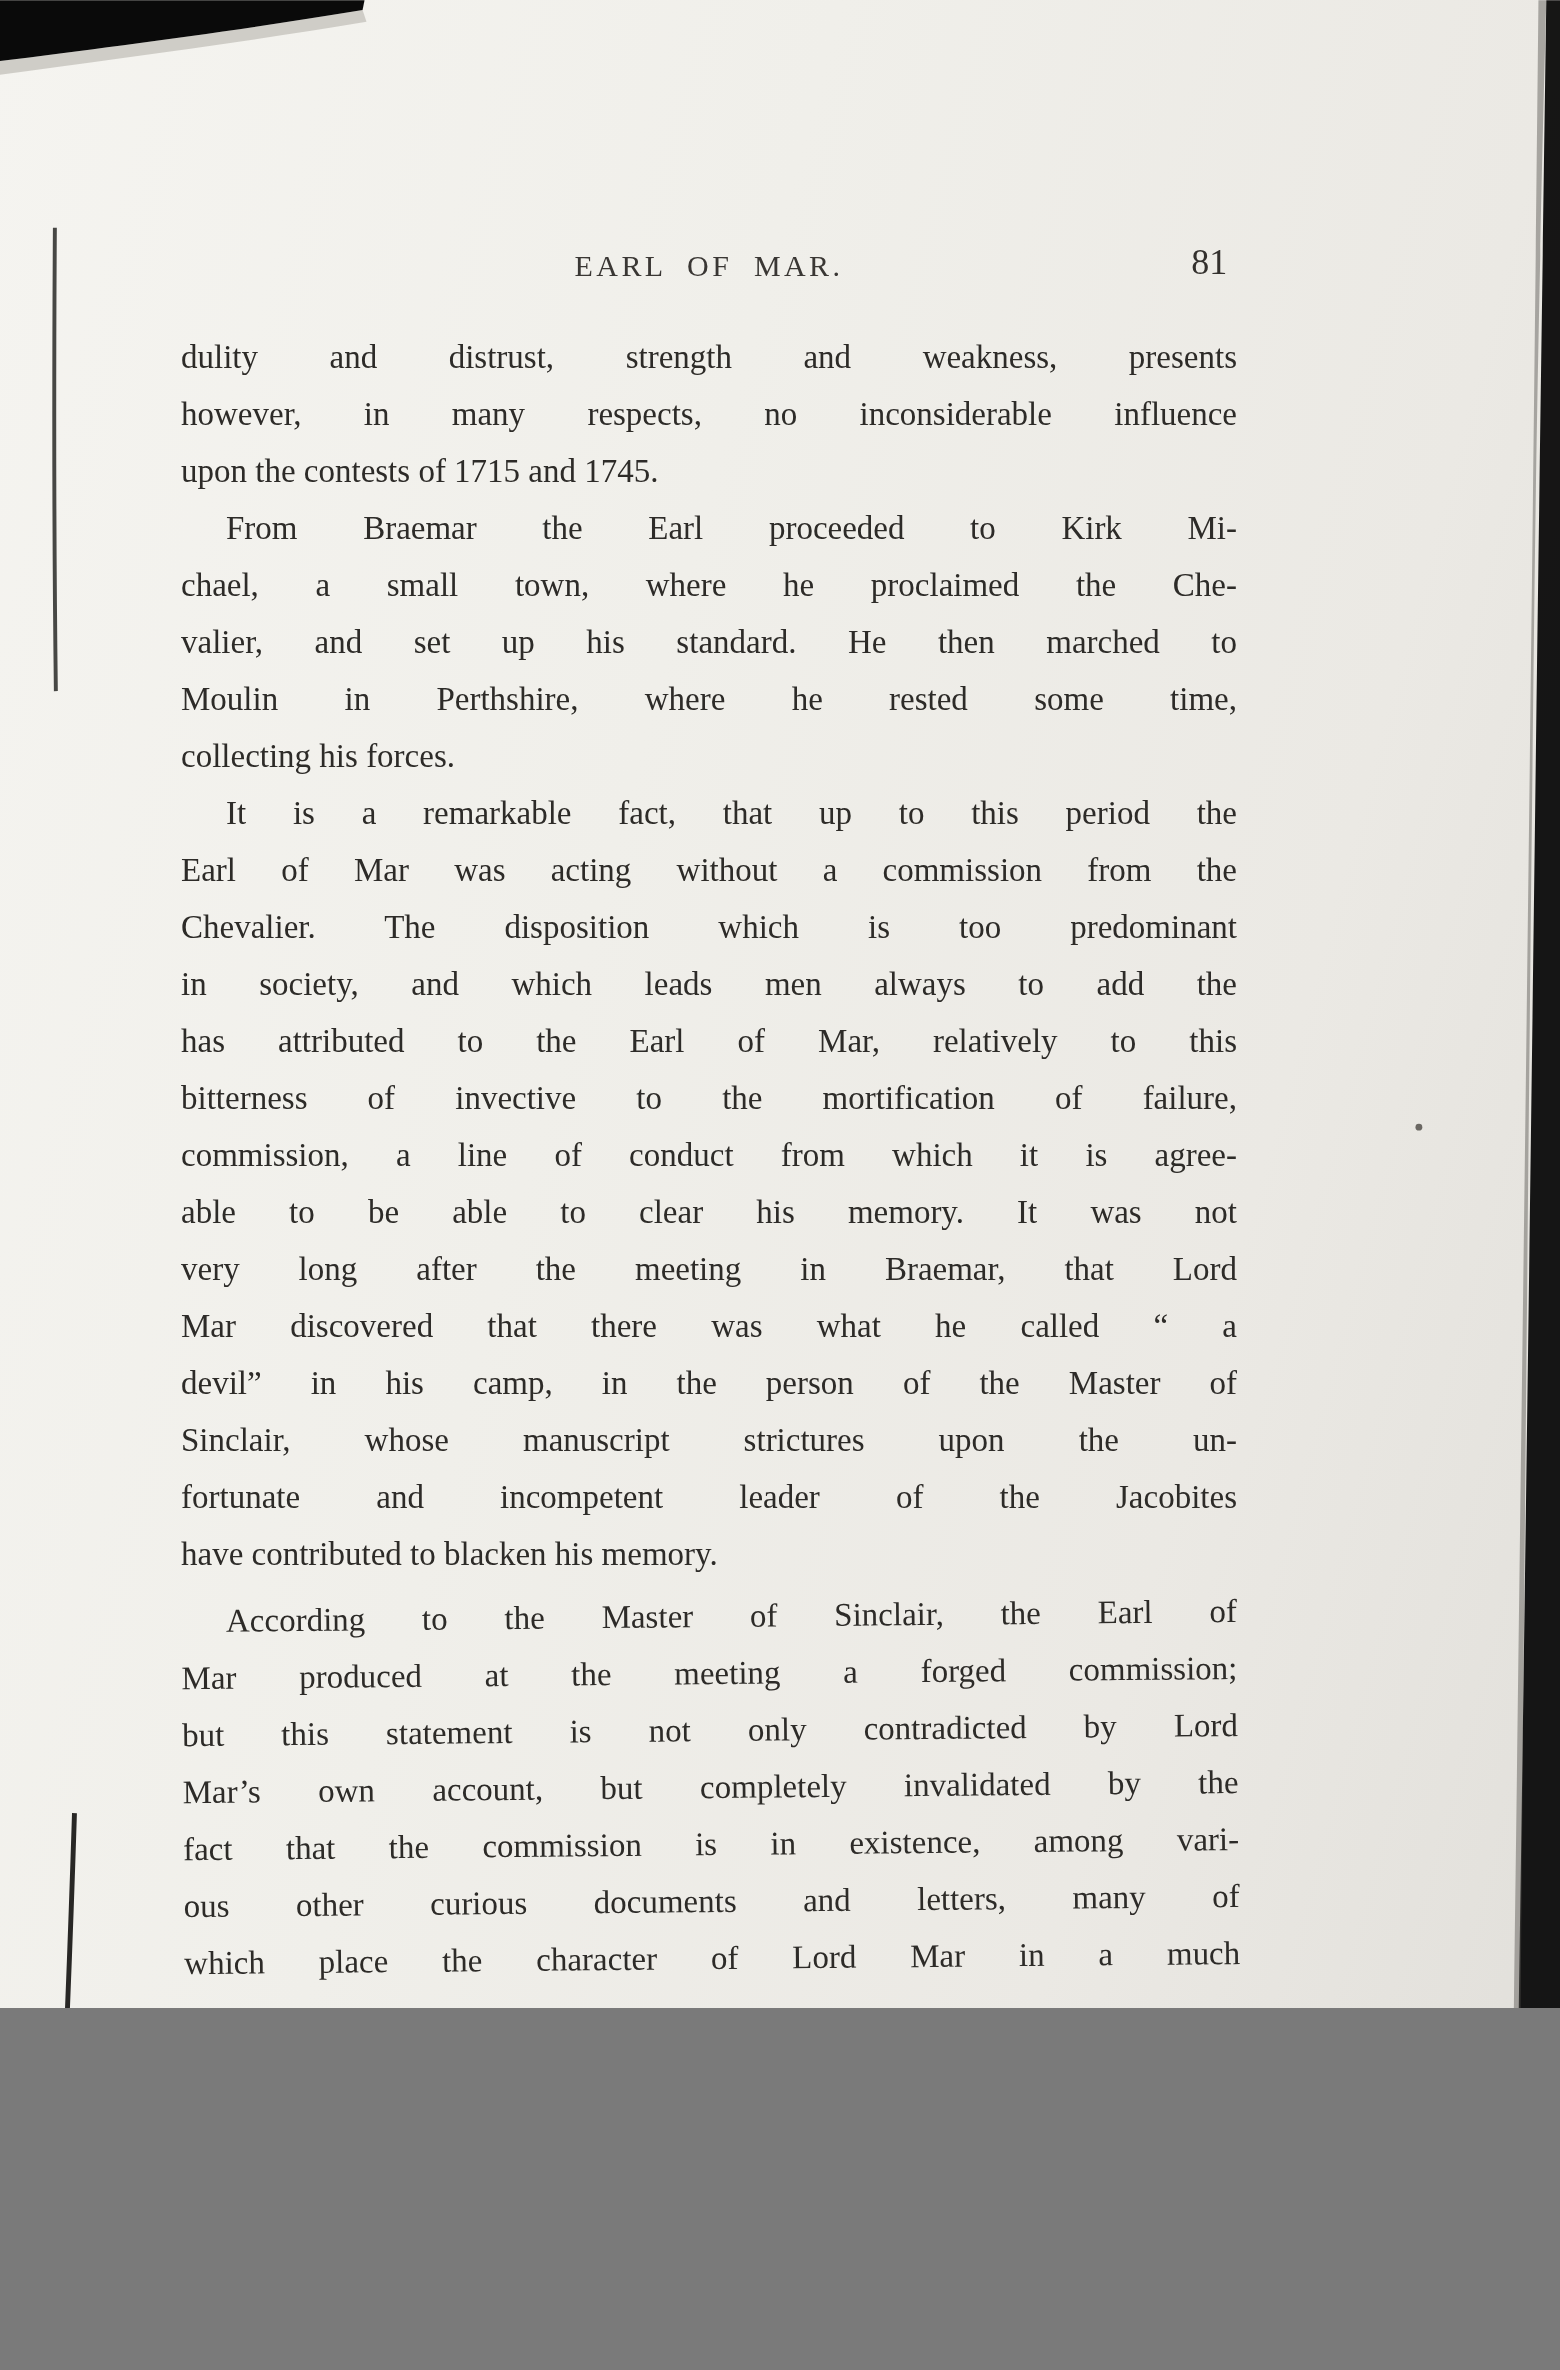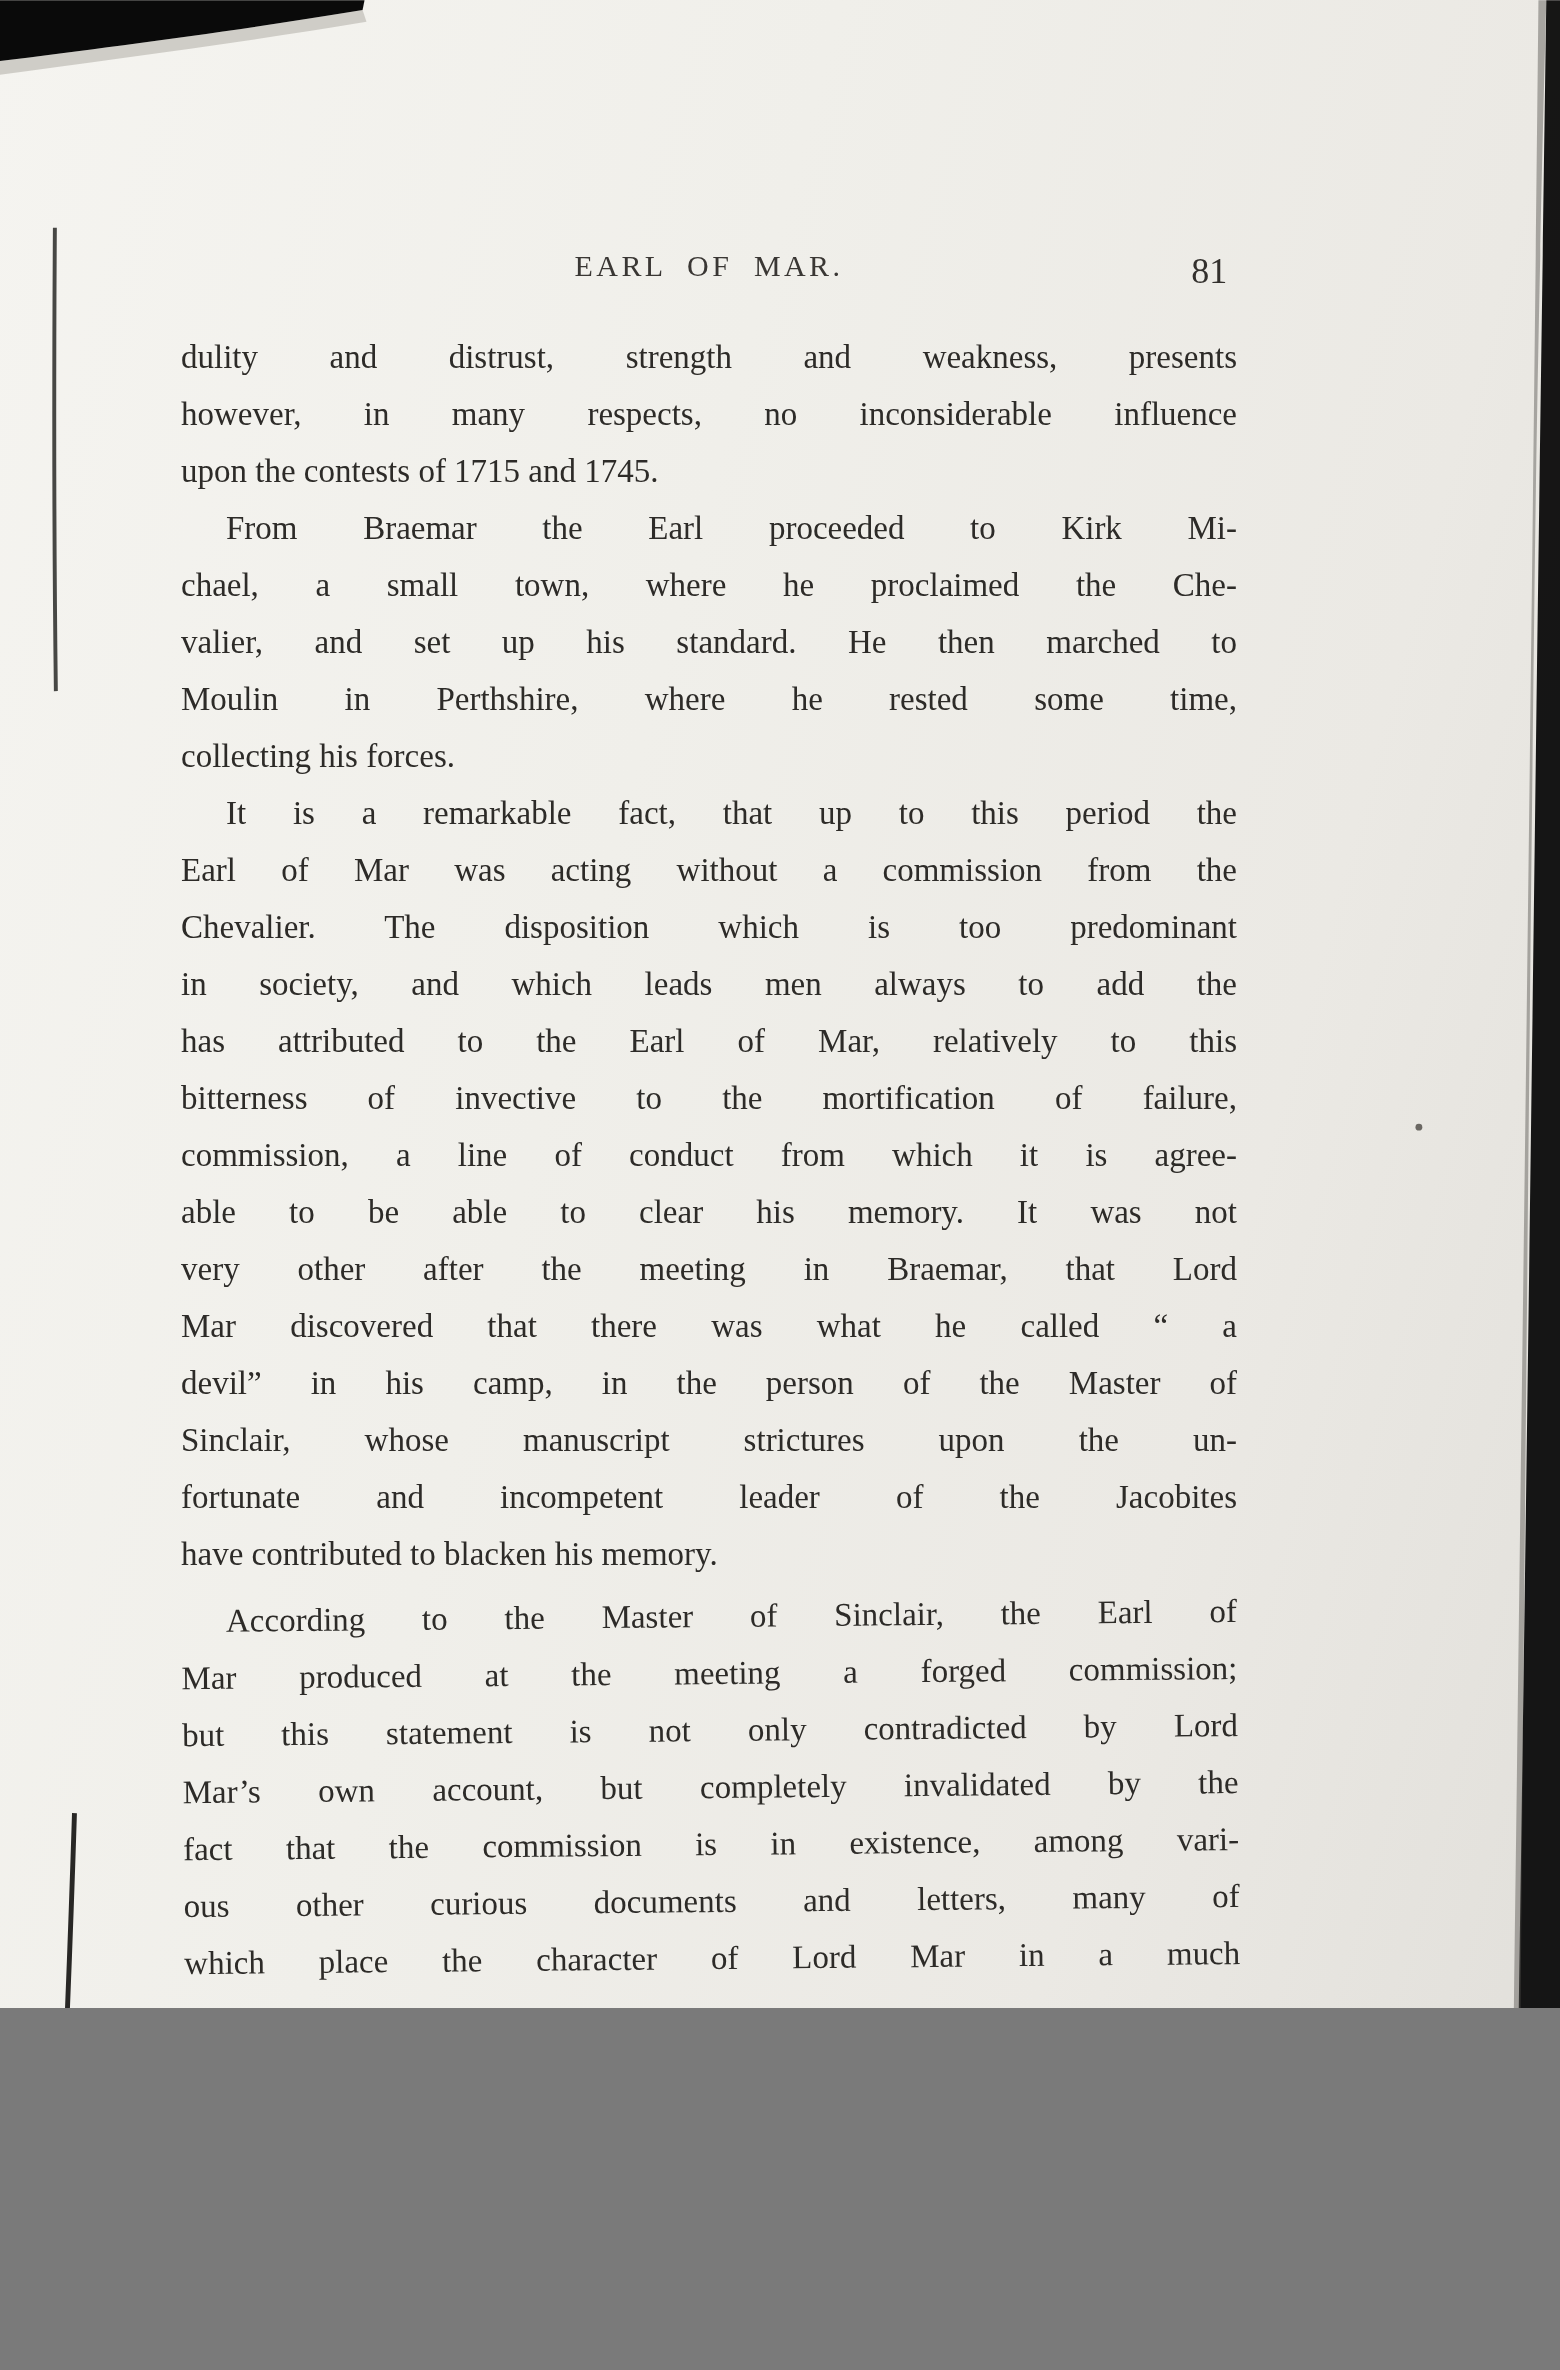--- a/index.html
+++ b/index.html
@@ -18,21 +18,21 @@
   .header {
     position:absolute; top:241px; left:181px; width:1056px; height:55px;
   }
   .header-title {
     position:absolute; left:50%; top:7.8px; transform:translateX(-50%);
     font-size:30px; letter-spacing:3.4px; word-spacing:10.8px;
     color:#3a3734; white-space:nowrap;
   }
   .page-number {
     position:absolute; right:9.8px; top:0;
-    font-size:36px; color:#33302d;margin-top:9px;
+    font-size:36px; color:#33302d;
   }
 
   .body-text {
     position:absolute; top:329px; left:181px; width:1056px;
     font-size:33px; line-height:57px;
     color:#2d2b28;
   }
   .line {
     height:57px;
     text-align:justify;
@@ -88,21 +88,21 @@
       </div>
       <div class="paragraph">
         <div class="line first">It is a remarkable fact, that up to this period the</div>
         <div class="line">Earl of Mar was acting without a commission from the</div>
         <div class="line">Chevalier. The disposition which is too predominant</div>
         <div class="line">in society, and which leads men always to add the</div>
         <div class="line">has attributed to the Earl of Mar, relatively to this</div>
         <div class="line">bitterness of invective to the mortification of failure,</div>
         <div class="line">commission, a line of conduct from which it is agree-</div>
         <div class="line">able to be able to clear his memory. It was not</div>
-        <div class="line">very other after the meeting in Braemar, that Lord</div>
+        <div class="line">very long after the meeting in Braemar, that Lord</div>
         <div class="line">Mar discovered that there was what he called “ a</div>
         <div class="line">devil” in his camp, in the person of the Master of</div>
         <div class="line">Sinclair, whose manuscript strictures upon the un-</div>
         <div class="line">fortunate and incompetent leader of the Jacobites</div>
         <div class="line last">have contributed to blacken his memory.</div>
       </div>
       <div class="paragraph skewed">
         <div class="line first">According to the Master of Sinclair, the Earl of</div>
         <div class="line">Mar produced at the meeting a forged commission;</div>
         <div class="line">but this statement is not only contradicted by Lord</div>

